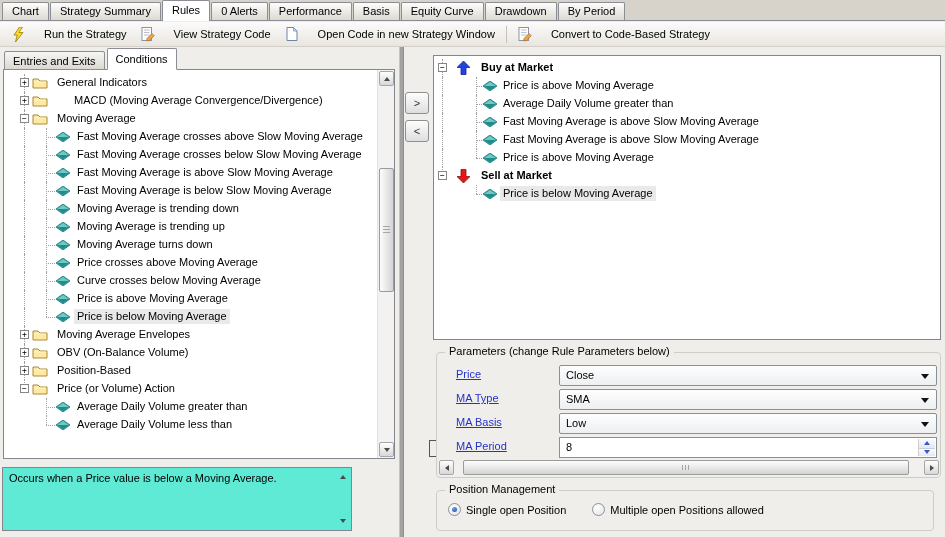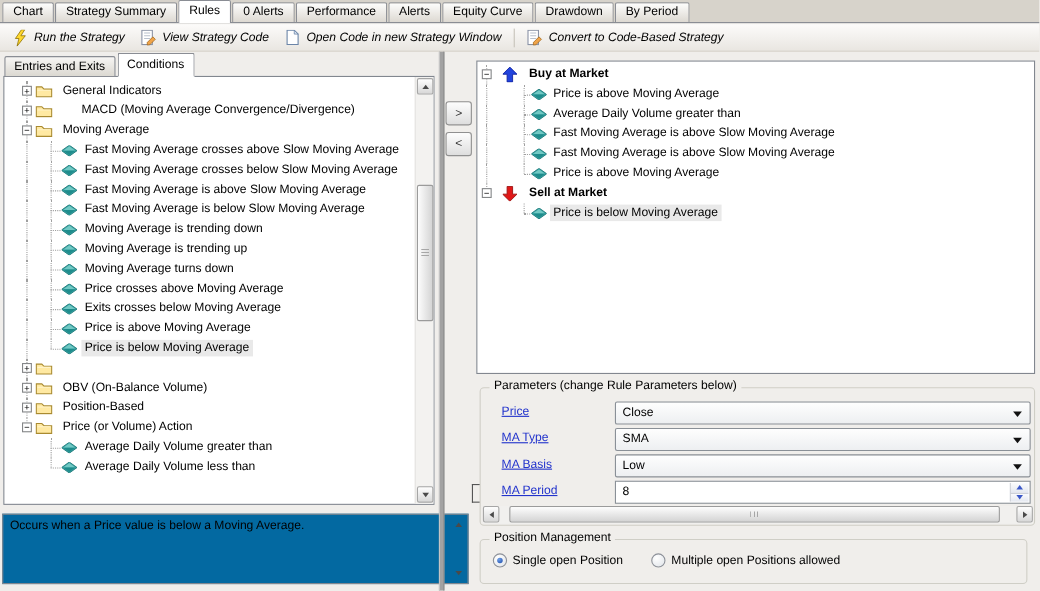--- a/index.html
+++ b/index.html
@@ -12,21 +12,21 @@
             border-bottom:1px solid #8a8d94; display:flex; align-items:flex-end; padding-left:2px; }
   .tab { height:18px; line-height:17px; padding:0 9px; white-space:nowrap;
          background:linear-gradient(#fdfdfc,#ddd9d2); border:1px solid #8a8d94; border-bottom:none;
          border-radius:2px 2px 0 0; margin-right:1px; position:relative; }
   .tab.active { height:21px; line-height:19px; background:#fff; z-index:2; margin-bottom:-1px; }
 
   
   .toolbar { position:absolute; left:0; top:22px; width:945px; height:25px;
              background:linear-gradient(#fcfbfa,#e9e6e1); border-bottom:1px solid #d4d0c8;
              display:flex; align-items:center; padding-left:4px; }
-  .tbtn { display:flex; align-items:center; gap:5px; padding:2px 7px; border-radius:2px; white-space:nowrap;font-style:italic; }
+  .tbtn { display:flex; align-items:center; gap:18px; padding:2px 7px; border-radius:2px; white-space:nowrap; }
   .ticon { display:inline-flex; width:15px; height:15px; align-items:center; justify-content:center; }
   .tsep { width:1px; height:17px; background:#c6c2ba; margin:0 4px; }
 
   
   .ltabs { position:absolute; left:4px; top:48px; height:22px; display:flex; align-items:flex-end; z-index:3; }
   .ltab { height:19px; line-height:18px; padding:0 8px; background:linear-gradient(#f7f6f4,#dbd8d1);
           border:1px solid #8a8d94; border-radius:2px 2px 0 0; margin-right:2px; white-space:nowrap; }
   .ltab.active { height:22px; line-height:20px; background:#fff; border-bottom:1px solid #fff; }
 
   
@@ -51,21 +51,21 @@
   .vthumb { position:absolute; left:1px; width:15px; top:98px; height:124px;
             background:linear-gradient(90deg,#fdfdfd,#d4d4d4); border:1px solid #9b9b9b; border-radius:2px; }
   .vthumb::after { content:""; position:absolute; left:3px; right:3px; top:50%; margin-top:-4px; height:8px;
                    background:repeating-linear-gradient(#a6a6a6 0 1px, transparent 1px 3px); }
   .arr-up    { width:0;height:0;border-left:3.5px solid transparent;border-right:3.5px solid transparent;border-bottom:4.5px solid #4a4a4a; }
   .arr-down  { width:0;height:0;border-left:3.5px solid transparent;border-right:3.5px solid transparent;border-top:4.5px solid #4a4a4a; }
   .arr-left  { width:0;height:0;border-top:3.5px solid transparent;border-bottom:3.5px solid transparent;border-right:4.5px solid #4a4a4a; }
   .arr-right { width:0;height:0;border-top:3.5px solid transparent;border-bottom:3.5px solid transparent;border-left:4.5px solid #4a4a4a; }
 
   
-  .desc-box { position:absolute; left:2px; top:467px; width:424px; height:64px; background:#0369a1;
+  .desc-box { position:absolute; left:2px; top:467px; width:350px; height:64px; background:#5eead4;
               border:1px solid #82878f; padding:4px 22px 4px 6px; }
   .desc-arrow { position:absolute; right:5px; }
 
   
   .vsplitter { position:absolute; left:399px; top:47px; width:5px; height:490px;
                background:#a2a2a2; border-left:1px solid #c4c4c4; border-right:1px solid #8e8e8e; }
   .xferbtn { position:absolute; left:405px; width:24px; height:22px; background:linear-gradient(#fdfdfd,#dedede);
              border:1px solid #909090; border-radius:3px; font-size:11px; color:#333;
              display:flex; align-items:center; justify-content:center; }
 
@@ -120,21 +120,21 @@
 <body>
 
 <div class="app">
 
   <div class="tabbar" id="main-tabs">
       <div class="tab">Chart</div>
       <div class="tab">Strategy Summary</div>
       <div class="tab active">Rules</div>
       <div class="tab">0 Alerts</div>
       <div class="tab">Performance</div>
-      <div class="tab">Alerts</div>
+      <div class="tab">Basis</div>
       <div class="tab">Equity Curve</div>
       <div class="tab">Drawdown</div>
       <div class="tab">By Period</div>
     </div>
 
   <div class="toolbar" id="toolbar">
       <div class="tbtn">
         <span class="ticon">
           <svg width="13" height="15" viewBox="0 0 13 15">
             <path d="M7.5 0 L2 8 L5.2 8 L3.5 15 L11 5.5 L7 5.5 L10.5 0 Z" fill="#FFD82E" stroke="#8a6d00" stroke-width="0.7"></path>
@@ -326,21 +326,21 @@
           <span class="vl" style="left:20px;"></span>
           <span class="vl" style="left:42px;"></span>
           <span class="hl" style="left:42px;width:9px;"></span>
           <span class="ticn" style="left:52px;top:4px;">
             <svg width="14" height="10" viewBox="0 0 14 10">
               <polygon points="7,0 14,5 7,10 0,5" fill="#35A3A3" stroke="#1E7878" stroke-width="0.8"></polygon>
               <polygon points="7,1 12.6,5 1.4,5" fill="#72C9C4"></polygon>
               <polygon points="1.4,5 12.6,5 7,9" fill="#1F8C8C"></polygon>
             </svg>
           </span>
-          <span class="tlabel" style="left:70px;">Exits crosses below Moving Average</span>
+          <span class="tlabel" style="left:70px;">Curve crosses below Moving Average</span>
         </div>
         <div class="trow">
           <span class="vl" style="left:20px;"></span>
           <span class="vl" style="left:42px;"></span>
           <span class="hl" style="left:42px;width:9px;"></span>
           <span class="ticn" style="left:52px;top:4px;">
             <svg width="14" height="10" viewBox="0 0 14 10">
               <polygon points="7,0 14,5 7,10 0,5" fill="#35A3A3" stroke="#1E7878" stroke-width="0.8"></polygon>
               <polygon points="7,1 12.6,5 1.4,5" fill="#72C9C4"></polygon>
               <polygon points="1.4,5 12.6,5 7,9" fill="#1F8C8C"></polygon>
@@ -363,20 +363,21 @@
         </div>
         <div class="trow">
           <span class="vl" style="left:20px;"></span>
           <span class="expand" style="left:16px;">+</span>
           <span class="ticn" style="left:28px;top:2px;">
             <svg width="16" height="13" viewBox="0 0 16 13">
               <path d="M1 12 V3 h5 l2 2 h7 v7 Z" fill="#FFE9A2" stroke="#A98A30"></path>
               <path d="M2 6 H14" stroke="#FFF3C8" stroke-width="1"></path>
             </svg>
           </span>
+          <span class="tlabel" style="left:50px;">Moving Average Envelopes</span>
         </div>
         <div class="trow">
           <span class="vl" style="left:20px;"></span>
           <span class="expand" style="left:16px;">+</span>
           <span class="ticn" style="left:28px;top:2px;">
             <svg width="16" height="13" viewBox="0 0 16 13">
               <path d="M1 12 V3 h5 l2 2 h7 v7 Z" fill="#FFE9A2" stroke="#A98A30"></path>
               <path d="M2 6 H14" stroke="#FFF3C8" stroke-width="1"></path>
             </svg>
           </span>

